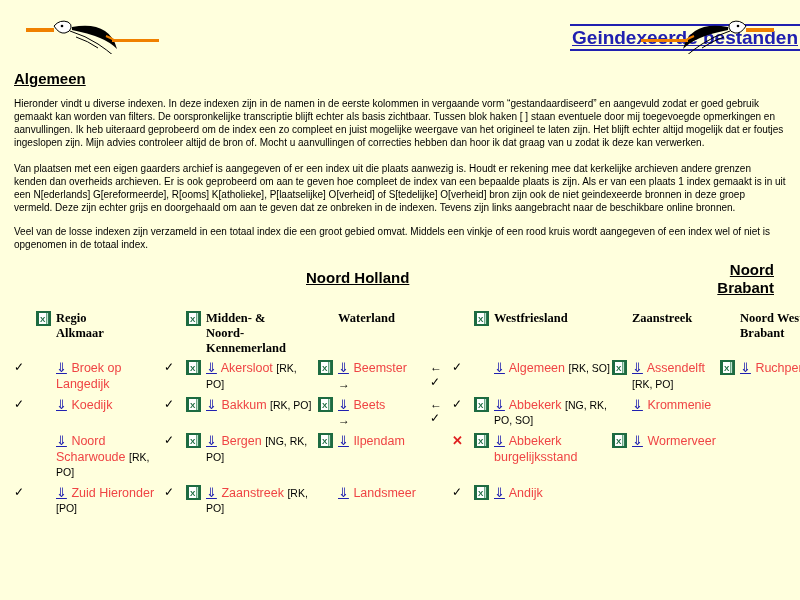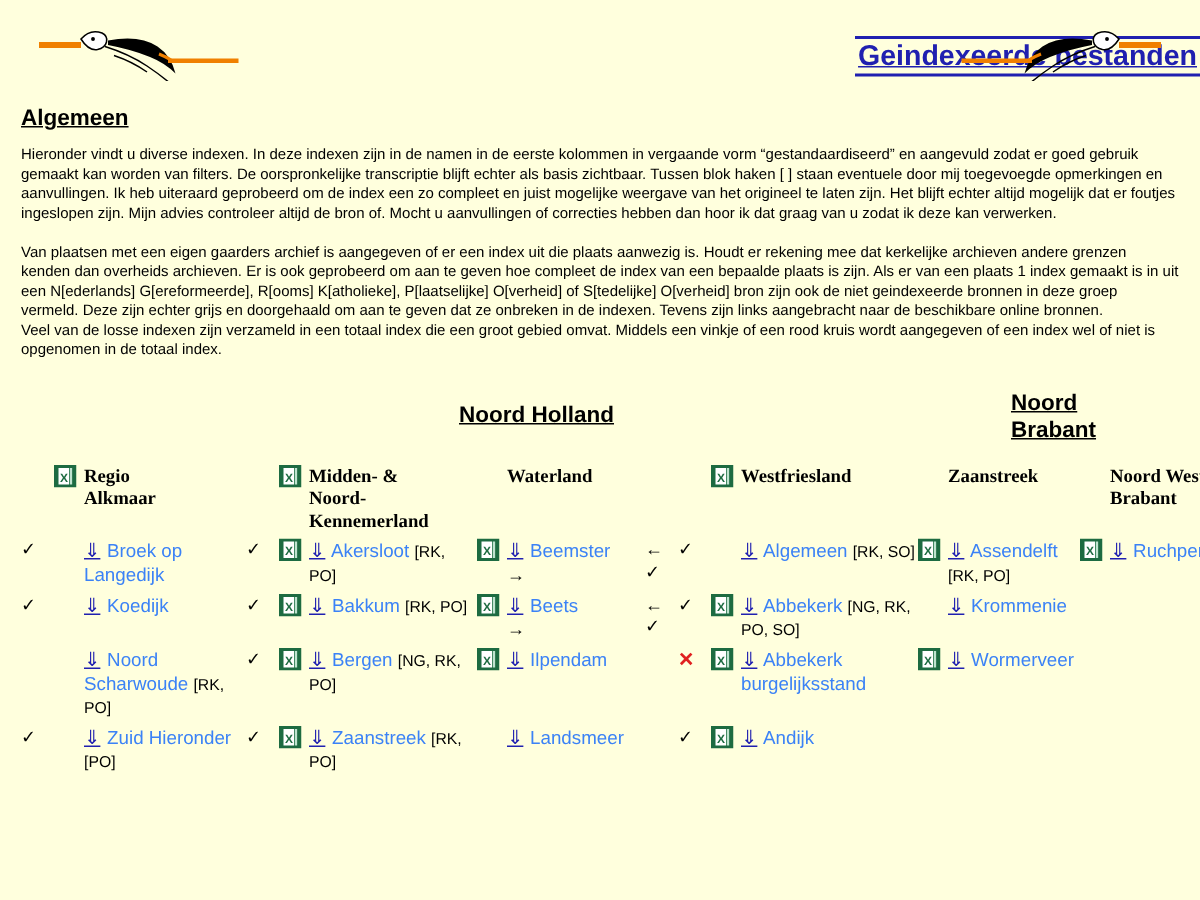--- a/index.html
+++ b/index.html
@@ -61,37 +61,37 @@
     margin: 8px 0 10px 0;
     text-decoration: underline;
     display: inline-block;
   }
   p.para {
     margin: 0 0 13px 0;
     line-height: 1.30;
     font-size: 10px;
     text-align: left;
   }
-  p.para.tight { margin-bottom: 0; }
+  p.para.tight { margin-bottom: 11px; }
 
   
   .prov-row {
     position: relative;
     height: 46px;
-    margin-top: 24px;
+    margin-top: 14px;
   }
   .prov {
     position: absolute;
     font-size: 15px;
     font-weight: bold;
     text-decoration: underline;
     line-height: 1.2;
   }
   .prov.nh { left: 292px; top: 4px; }
-  .prov.nb { left: 660px; top: -4px; width: 76px; }
+  .prov.nb { left: 684px; top: -4px; width: 76px; text-align: right; }
 
   
   table.idx {
     width: 100%;
     border-collapse: collapse;
     table-layout: fixed;
     font-size: 12.5px;
   }
   table.idx th, table.idx td {
     vertical-align: top;
@@ -148,21 +148,21 @@
     color: #e02020;
     font-weight: bold;
     font-size: 13px;
   }
   .arrow {
     font-size: 12px;
     color: #000;
     line-height: 1.2;
     display: block;
   }
-  .plain { color: #3b82f6; }
+  .plain { color: #ef4444; }
 </style>
 </head>
 <body>
 
 <div class="header">
 
   <svg class="bird left" viewBox="0 0 145 40">
     <path d="M2 14 L30 14 L30 18 L2 18 Z" fill="#f08000"></path>
     <path d="M30 12 q6 -7 14 -4 q4 2 3 6 q-1 4 -6 5 q-6 1 -11 -7 z" fill="#ffffff" stroke="#000000" stroke-width="1"></path>
     <circle cx="38" cy="12" r="1.3" fill="#000"></circle>

